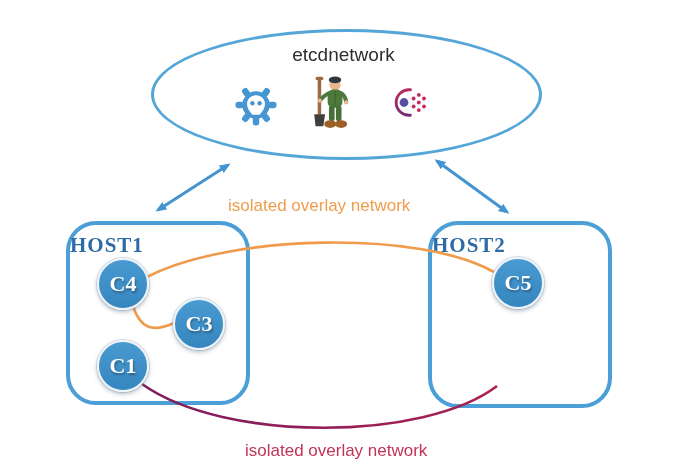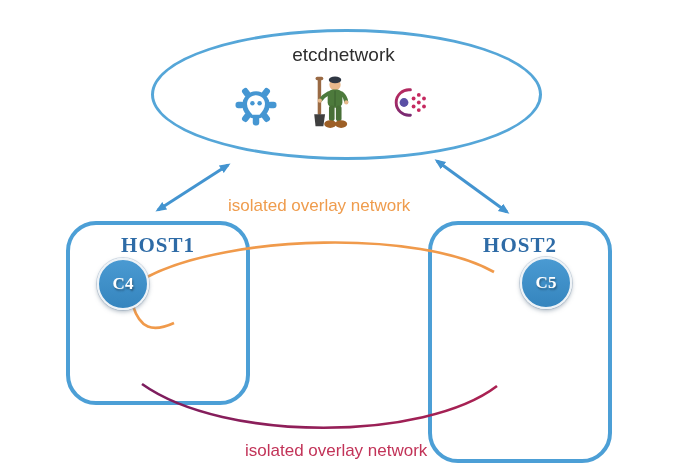--- a/index.html
+++ b/index.html
@@ -20,40 +20,40 @@
   .icon { position:absolute; z-index:2; line-height:0; }
   .etcd-pos      { left:233px; top:81px;  width:46px; height:48px; }
   .zookeeper-pos { left:306px; top:69px;  width:52px; height:66px; }
   .consul-pos    { left:384px; top:77px;  width:48px; height:51px; }
   
   .host {
     position:absolute; width:184px; height:184px; box-sizing:border-box;
     border:4px solid #4c9fd6; border-radius:30px; background:#fff; z-index:1;
   }
   .host1-pos { left:66px;  top:221px; }
-  .host2-pos { left:428px; top:221px; height:242px; }
+  .host2-pos { left:428px; top:221px; height:187px; }
   .host-label {
-    text-align:center; margin-top:8px;
+    text-align:left; margin-top:8px;
     font-family:"Liberation Serif", serif; font-weight:bold;
     font-size:21px; color:#2e6ba6; letter-spacing:1px;
   }
   
   .cnode {
     position:absolute; width:52px; height:52px; box-sizing:border-box;
     border-radius:50%; background:linear-gradient(180deg,#4a9ad2,#3585be);
     border:2px solid #eef3f7;
     box-shadow:0 2px 4px rgba(100,120,140,.5), 0 0 0 1px rgba(170,190,210,.45);
     display:flex; align-items:center; justify-content:center;
     color:#ffffff; font-family:"Liberation Serif", serif; font-weight:bold;
-    font-size:17px; text-shadow:1px 2px 2px rgba(0,0,0,.35); z-index:3;
+    font-size:22px; text-shadow:1px 2px 2px rgba(0,0,0,.35); z-index:3;
   }
   .c4-pos { left:97px;  top:258px; }
   .c3-pos { left:173px; top:298px; }
   .c1-pos { left:97px;  top:340px; }
-  .c5-pos { left:520px; top:257px; }
+  .c5-pos { left:492px; top:257px; }
   .c2-pos { left:492px; top:342px; }
   
   .wires { position:absolute; left:0; top:0; width:694px; height:470px; z-index:2; }
   
   .net-label { position:absolute; z-index:4; font-size:17px; white-space:nowrap;text-align:right; }
   .net1-pos { left:228px; top:196px; color:#ef9c4d; }
   .net2-pos { left:245px; top:441px; color:#c23358; }
 </style>
 </head>
 <body>
@@ -145,18 +145,20 @@
       </linearGradient>
     </defs>
     <path d="M147 277 C230 234 420 230 494 272" fill="none" stroke="#f09a4b" stroke-width="2.6"></path>
     <path d="M133 306 C140 328 152 333 174 323" fill="none" stroke="#f09a4b" stroke-width="2.6"></path>
     <path d="M142 384 C225 443 425 441 497 386" fill="none" stroke="url(#redgrad)" stroke-width="2.6"></path>
     <line x1="158" y1="210" x2="228" y2="165" stroke="#4394d0" stroke-width="3" marker-start="url(#ah)" marker-end="url(#ah)"></line>
     <line x1="437" y1="161" x2="507" y2="212" stroke="#4394d0" stroke-width="3" marker-start="url(#ah)" marker-end="url(#ah)"></line>
   </svg>
 
   <div class="cnode c4-pos">C4</div>
+  <div class="cnode c3-pos">C3</div>
+  <div class="cnode c1-pos">C1</div>
   <div class="cnode c5-pos">C5</div>
 
   <div class="net-label net1-pos">isolated overlay network</div>
   <div class="net-label net2-pos">isolated overlay network</div>
 
 </div>
 
 </body></html>

